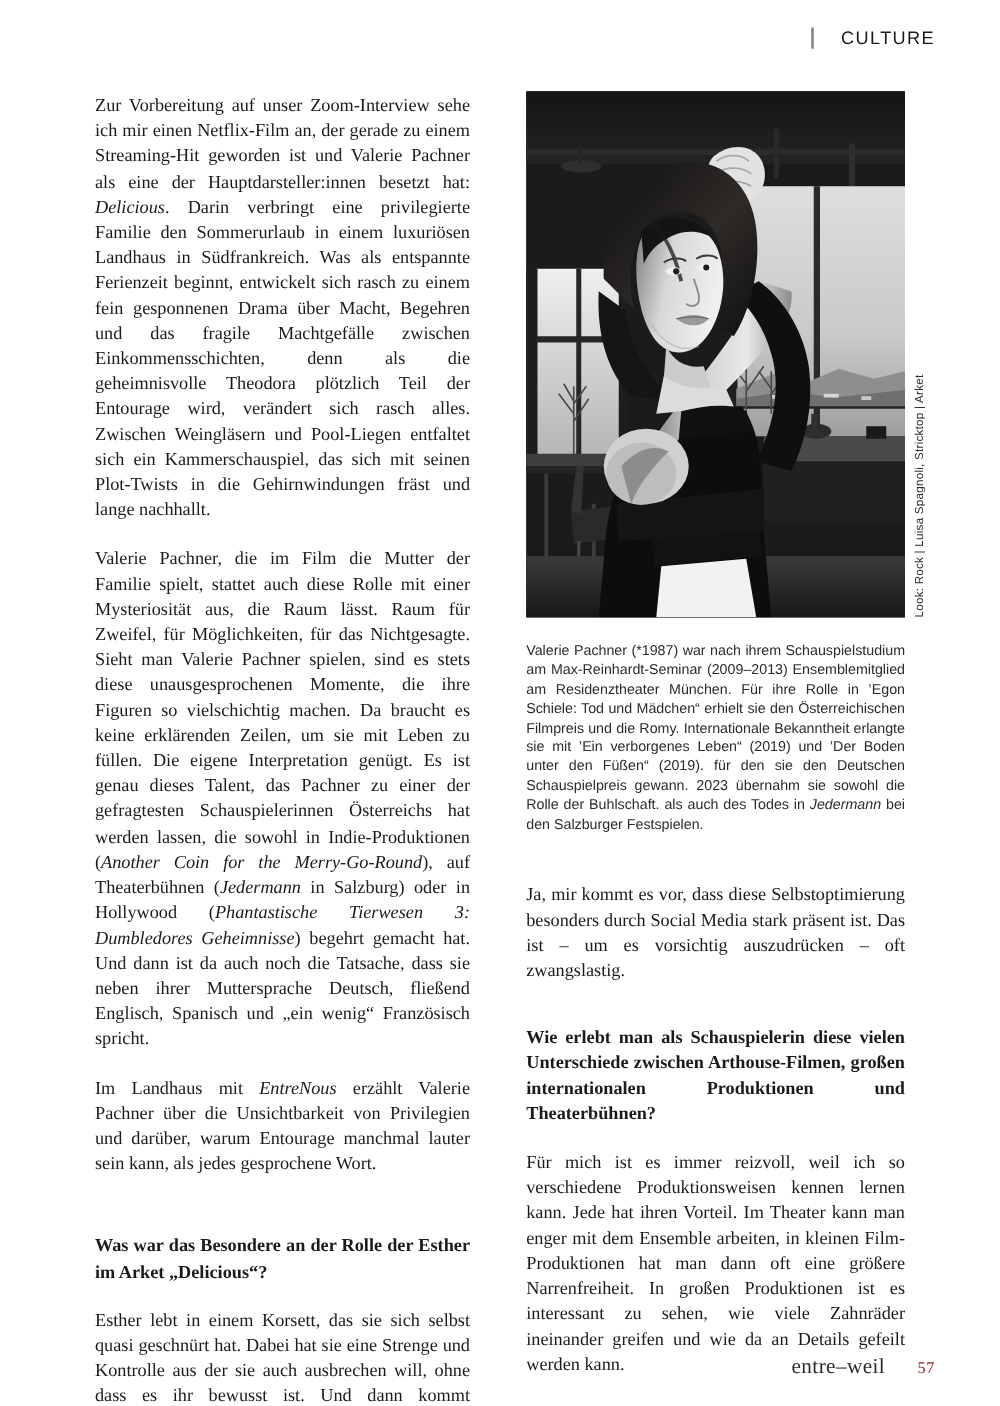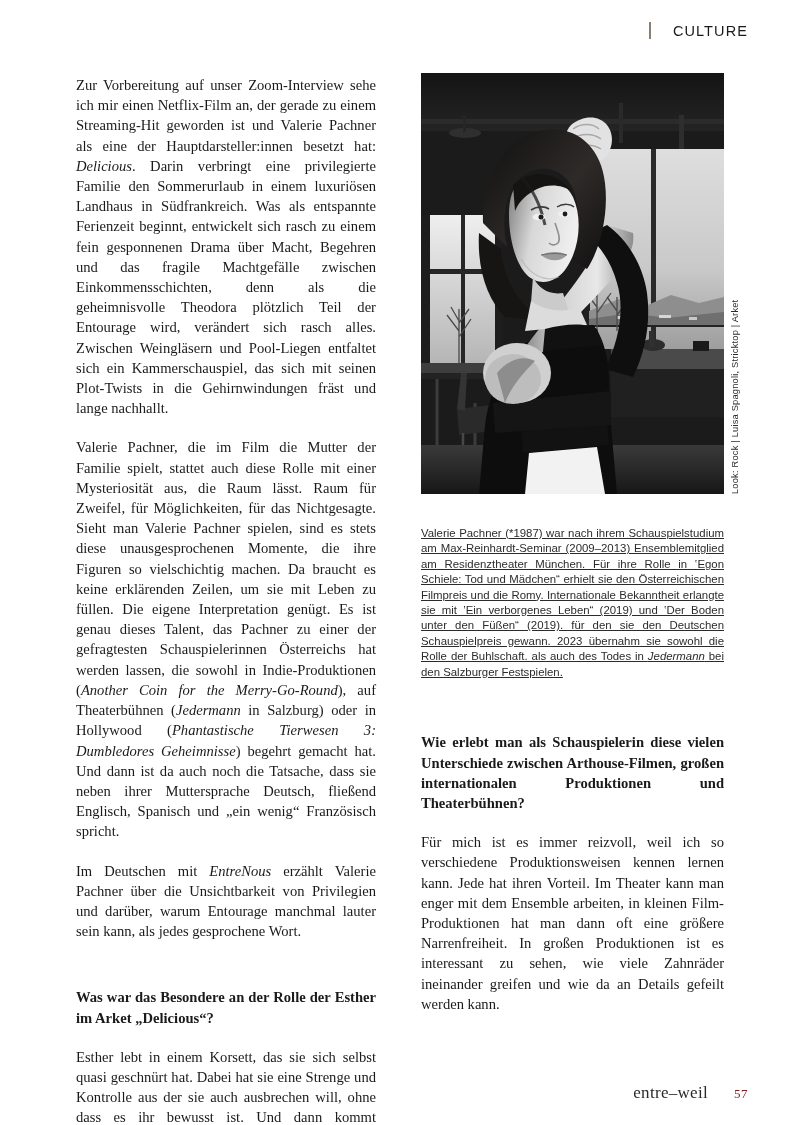--- a/index.html
+++ b/index.html
@@ -106,28 +106,27 @@
     writing-mode: vertical-rl;
     transform: rotate(180deg);
     display: flex;
     align-items: flex-end;
     justify-content: flex-start;
     white-space: nowrap;
   }
 
   
   .caption {
-    margin-top: 32px;
+    margin-top: 20px;
     font-family: "Liberation Sans", "DejaVu Sans", sans-serif;
     font-size: 11.4px;
     line-height: 15.4px;
     text-align: justify;
     color: #2b2b2b;
     hyphens: auto;
-    text-decoration: underline;
     -webkit-hyphens: auto;
   }
   .caption em { font-style: italic; }
 
   
   .footer {
     position: absolute;
     bottom: 22px;
     right: 52px;
     display: flex;
@@ -156,21 +155,21 @@
     <span class="header-rule"></span>
     <span class="header-title">CULTURE</span>
   </div>
 
   <div class="col-left">
 
     <p class="para"><span>Zur Vorbereitung auf unser Zoom-Interview sehe ich mir einen Netflix-Film an, der gerade zu einem Streaming-Hit geworden ist und Valerie Pachner als eine der Hauptdarsteller:innen besetzt hat: </span><em>Delicious</em><span>. Darin verbringt eine privilegierte Familie den Sommerurlaub in einem luxuriösen Landhaus in Südfrankreich. Was als entspannte Ferienzeit beginnt, entwickelt sich rasch zu einem fein gesponnenen Drama über Macht, Begehren und das fragile Machtgefälle zwischen Einkommensschichten, denn als die geheimnisvolle Theodora plötzlich Teil der Entourage wird, verändert sich rasch alles. Zwischen Weingläsern und Pool-Liegen entfaltet sich ein Kammerschauspiel, das sich mit seinen Plot-Twists in die Gehirnwindungen fräst und lange nachhallt.</span></p>
 
     <p class="para"><span>Valerie Pachner, die im Film die Mutter der Familie spielt, stattet auch diese Rolle mit einer Mysteriosität aus, die Raum lässt. Raum für Zweifel, für Möglichkeiten, für das Nichtgesagte. Sieht man Valerie Pachner spielen, sind es stets diese unausgesprochenen Momente, die ihre Figuren so vielschichtig machen. Da braucht es keine erklärenden Zeilen, um sie mit Leben zu füllen. Die eigene Interpretation genügt. Es ist genau dieses Talent, das Pachner zu einer der gefragtesten Schauspielerinnen Österreichs hat werden lassen, die sowohl in Indie-Produktionen (</span><em>Another Coin for the Merry-Go-Round</em><span>), auf Theaterbühnen (</span><em>Jedermann</em><span> in Salzburg) oder in Hollywood (</span><em>Phantastische Tierwesen 3: Dumbledores Geheimnisse</em><span>) begehrt gemacht hat. Und dann ist da auch noch die Tatsache, dass sie neben ihrer Muttersprache Deutsch, fließend Englisch, Spanisch und „ein wenig“ Französisch spricht.</span></p>
 
-    <p class="para"><span>Im Deutschen mit </span><em>EntreNous</em><span> erzählt Valerie Pachner über die Unsichtbarkeit von Privilegien und darüber, warum Entourage manchmal lauter sein kann, als jedes gesprochene Wort.</span></p>
+    <p class="para"><span>Im Landhaus mit </span><em>EntreNous</em><span> erzählt Valerie Pachner über die Unsichtbarkeit von Privilegien und darüber, warum Entourage manchmal lauter sein kann, als jedes gesprochene Wort.</span></p>
 
     <div class="spacer-lg"></div>
 
     <p class="question">Was war das Besondere an der Rolle der Esther im Arket „Delicious“?</p>
 
     <p class="para">Esther lebt in einem Korsett, das sie sich selbst quasi geschnürt hat. Dabei hat sie eine Strenge und Kontrolle aus der sie auch ausbrechen will, ohne dass es ihr bewusst ist. Und dann kommt Theodora, die sie in eine ganz andere Welt entführt. Es ist wahrscheinlich die ewige Frage zwischen Kontrolle und Freiheit, die Menschen immer interessiert. Denn auch wenn man das Privileg hat, Menschen zu bezahlen, um etwas für einen zu erledigen, muss man das kontrollieren.</p>
   </div>
 
   <div class="col-right">
 
@@ -323,20 +322,21 @@
           <rect x="0" y="0" width="303" height="421" fill="url(#vig)" opacity="0"></rect>
         </svg>
       </div>
       <div class="photo-credit">Look: Rock | Luisa Spagnoli, Stricktop | Arket</div>
     </div>
 
     <p class="caption"><span>Valerie Pachner (*1987) war nach ihrem Schauspielstudium am Max-Reinhardt-Seminar (2009–2013) Ensemblemitglied am Residenztheater München. Für ihre Rolle in ‛Egon Schiele: Tod und Mädchen“ erhielt sie den Österreichischen Filmpreis und die Romy. Internationale Bekanntheit erlangte sie mit ‛Ein verborgenes Leben“ (2019) und ‛Der Boden unter den Füßen“ (2019). für den sie den Deutschen Schauspielpreis gewann. 2023 übernahm sie sowohl die Rolle der Buhlschaft. als auch des Todes in </span><em>Jedermann</em><span> bei den Salzburger Festspielen.</span></p>
 
     <div class="spacer-lg"></div>
 
+    <p class="para">Ja, mir kommt es vor, dass diese Selbstoptimierung besonders durch Social Media stark präsent ist. Das ist – um es vorsichtig auszudrücken – oft zwangslastig.</p>
 
     <div class="spacer-md"></div>
 
     <p class="question">Wie erlebt man als Schauspielerin diese vielen Unterschiede zwischen Arthouse-Filmen, großen internationalen Produktionen und Theaterbühnen?</p>
     <p class="para">Für mich ist es immer reizvoll, weil ich so verschiedene Produktionsweisen kennen lernen kann. Jede hat ihren Vorteil. Im Theater kann man enger mit dem Ensemble arbeiten, in kleinen Film-Produktionen hat man dann oft eine größere Narrenfreiheit. In großen Produktionen ist es interessant zu sehen, wie viele Zahnräder ineinander greifen und wie da an Details gefeilt werden kann.</p>
   </div>
 
   <div class="footer">
     <span class="footer-logo">entre–weil</span>
     <span class="footer-page">57</span>

